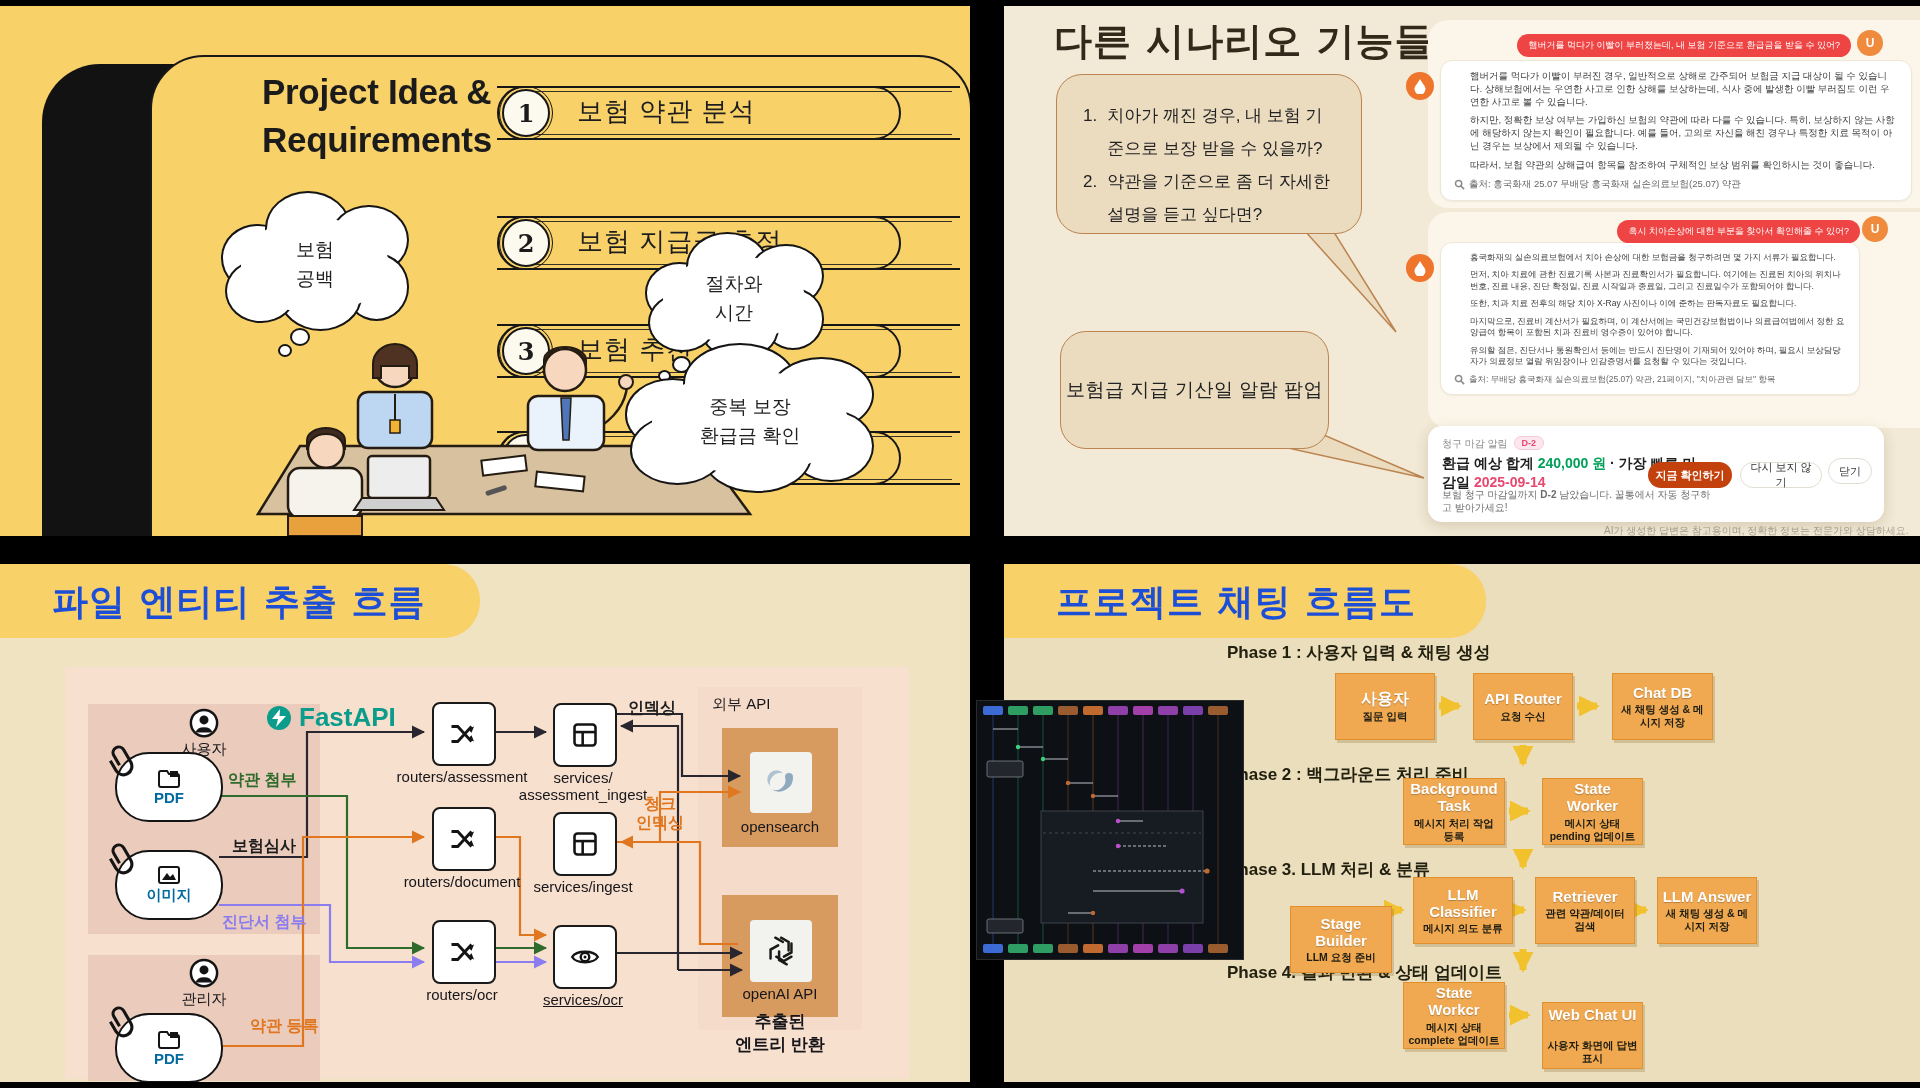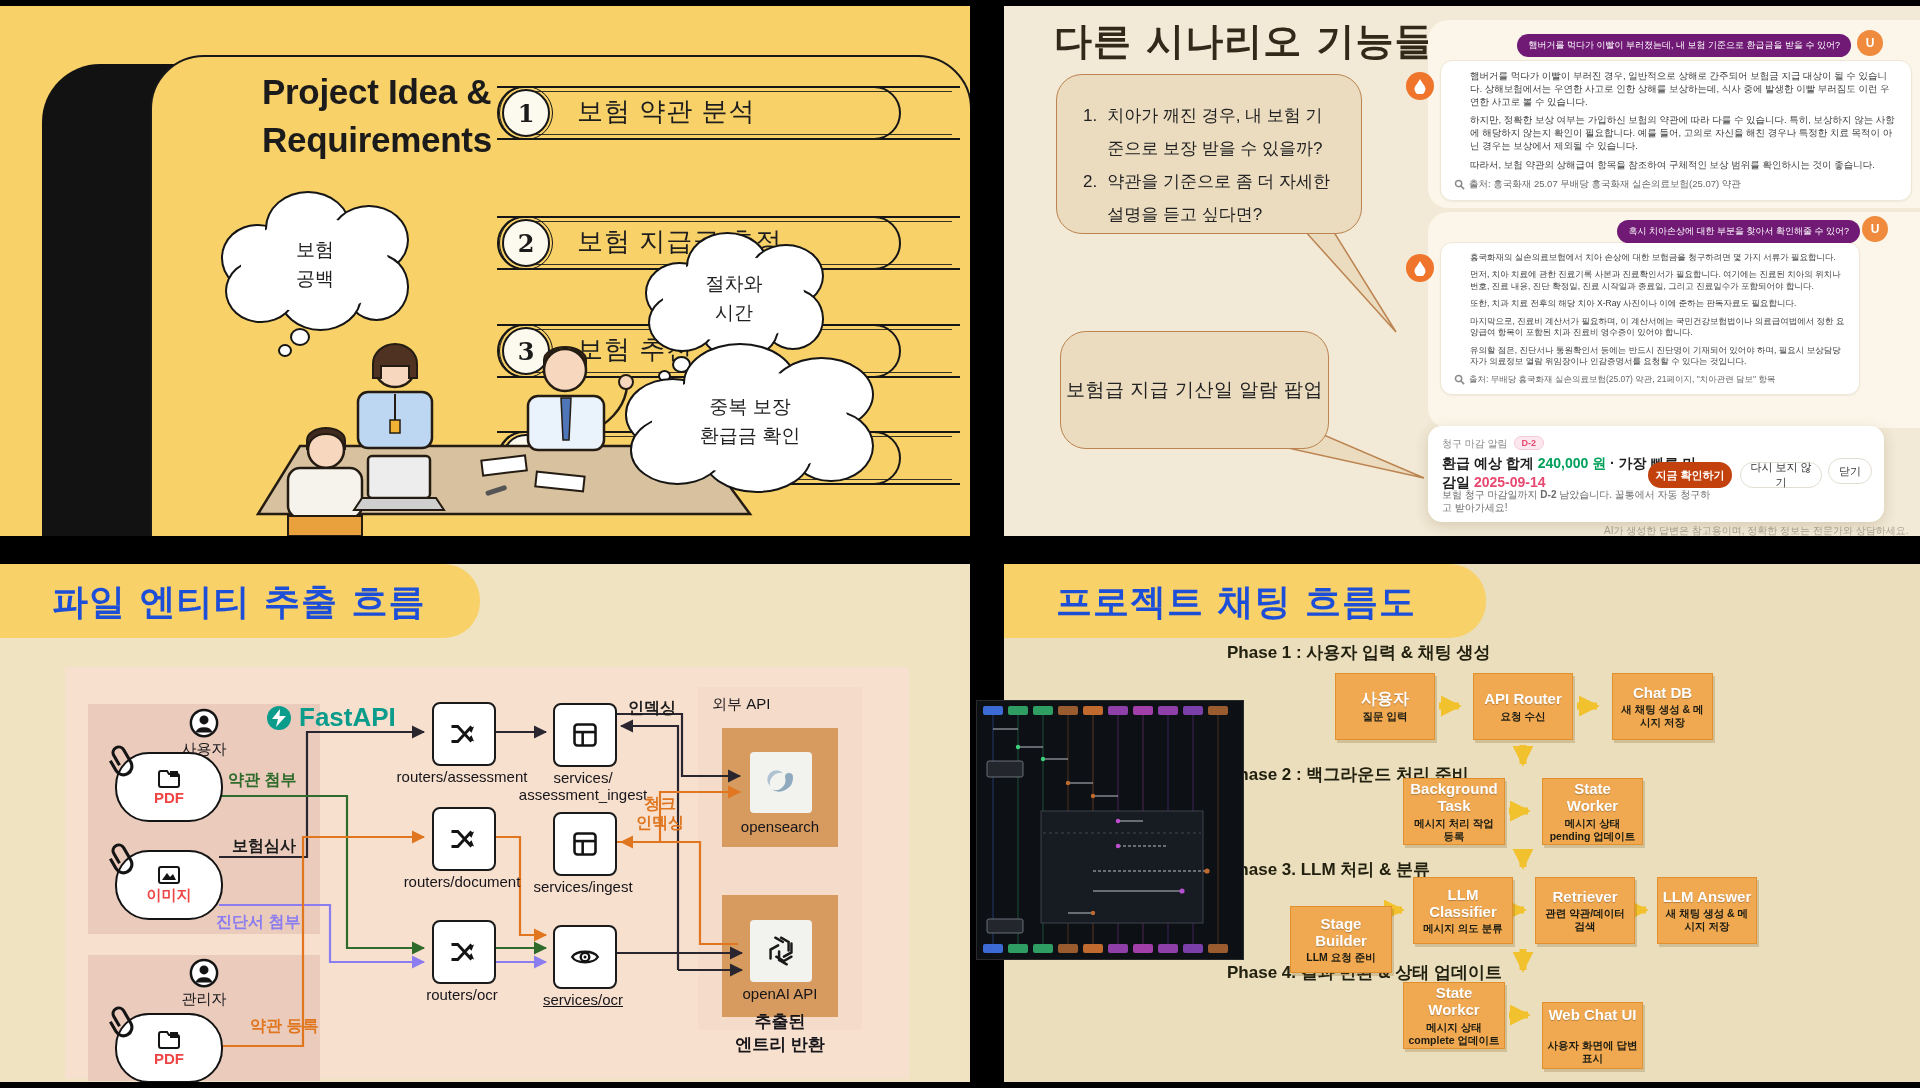--- a/index.html
+++ b/index.html
@@ -33,21 +33,21 @@
   .pf3{left:58%;top:5%;width:42%;height:50%;} .pf4{left:66%;top:42%;width:34%;height:48%;}
   .pf5{left:30%;top:48%;width:44%;height:50%;} .pf6{left:0%;top:46%;width:38%;height:46%;}
   .tailpuff{position:absolute;background:#fff;border:2px solid #151515;border-radius:50%;z-index:4;}
   
   .q-tr{left:1004px;top:6px;width:916px;height:530px;background:#F2E9D6;}
   .tr-title{position:absolute;left:50px;top:10px;font-family:"DejaVu Serif",serif;font-weight:700;
             font-size:38px;color:#33291a;letter-spacing:1px;}
   .sbubble{position:absolute;background:#EBDCC0;border:1.5px solid #BB8450;border-radius:26px;z-index:3;}
   .sb-tail{position:absolute;z-index:2;}
   .chatpanel{position:absolute;left:424px;width:492px;background:#FBF6E9;border-radius:20px 0 0 20px;}
-  .upill{position:absolute;background:#701a75;color:#fff;font-size:9px;padding:5px 11px;border-radius:13px;
+  .upill{position:absolute;background:#ef4444;color:#fff;font-size:9px;padding:5px 11px;border-radius:13px;
          white-space:nowrap;z-index:4;}
   .uavatar{position:absolute;width:26px;height:26px;border-radius:50%;background:#F08A3C;color:#fff;display:flex;
            align-items:center;justify-content:center;font-weight:700;font-size:12px;z-index:4;}
   .aavatar{position:absolute;width:28px;height:28px;border-radius:50%;background:#F0752C;display:flex;
            align-items:center;justify-content:center;z-index:4;}
   .acard{position:absolute;background:#fff;border:1px solid #EFE7D6;border-radius:12px;padding:9px 13px;
          box-shadow:0 1px 2px rgba(0,0,0,.05);color:#3c3c3c;z-index:3;}
   .acard p{margin:0 0 6px 16px;}
   .srcrow{display:flex;align-items:center;gap:4px;color:#666;}
   .notice{position:absolute;left:424px;top:420px;width:456px;height:96px;background:#fff;border-radius:14px;
@@ -61,21 +61,21 @@
   
   .q-bl{left:0;top:564px;width:970px;height:518px;background:#EFE3C2;}
   .banner{position:absolute;left:0;top:0;height:74px;background:#F8D169;border-radius:0 36px 36px 0;}
   .banner .bt{position:absolute;left:52px;top:14px;font-family:"DejaVu Serif",serif;font-weight:700;
               font-size:36px;color:#1d4ed8;letter-spacing:1px;white-space:nowrap;}
   .blnode{position:absolute;width:60px;height:60px;background:#fff;border:2.5px solid #1a1a1a;border-radius:8px;
           display:flex;align-items:center;justify-content:center;z-index:4;}
   .bllab{position:absolute;font-size:15px;color:#16151a;text-align:center;z-index:4;}
   .blpill{position:absolute;width:104px;height:66px;background:#fff;border:2.5px solid #141414;border-radius:34px;
           display:flex;flex-direction:column;align-items:center;justify-content:center;z-index:4;}
-  .blpill .pl{font-size:15px;font-weight:700;color:#ef4444;margin-top:1px;}
+  .blpill .pl{font-size:15px;font-weight:700;color:#0369a1;margin-top:1px;}
   .clip{position:absolute;left:-9px;top:-11px;z-index:5;}
   .edgelab{position:absolute;font-weight:700;font-size:16px;z-index:5;white-space:nowrap;}
   
   .q-br{left:1004px;top:564px;width:916px;height:518px;background:#EBDEBD;}
   .phase{position:absolute;left:223px;font-weight:700;font-size:17px;color:#22200f;white-space:nowrap;z-index:3;}
   .obox{position:absolute;height:67px;background:#F0A851;border:1px solid #E0912E;
         box-shadow:2px 3px 0 rgba(120,80,20,.22);display:flex;flex-direction:column;align-items:center;
         justify-content:center;text-align:center;padding:3px 4px;box-sizing:border-box;z-index:3;}
   .obox .t{color:#fff;font-weight:700;font-size:15px;line-height:1.15;text-shadow:0 1px 1px rgba(0,0,0,.25);}
   .obox .s{color:#1d1d12;font-size:10.5px;font-weight:700;line-height:1.25;margin-top:2px;}
@@ -435,21 +435,21 @@
       </svg>
     </div>
     <div class="bllab" style="left:722px;top:421px;width:116px;z-index:4;">openAI API</div>
     <div class="bllab" style="left:710px;top:446px;width:140px;font-weight:700;font-size:17px;z-index:5;">
       <div>추출된</div>
       <div>엔트리 반환</div>
     </div>
 
     <div class="edgelab" style="left:228px;top:206px;color:#2F6B2B;">약관 첨부</div>
     <div class="edgelab" style="left:232px;top:272px;color:#1d1d1d;">보험심사</div>
-    <div class="edgelab" style="left:216px;top:348px;color:#8B7CF0;">진단서 첨부</div>
+    <div class="edgelab" style="left:222px;top:348px;color:#8B7CF0;">진단서 첨부</div>
     <div class="edgelab" style="left:250px;top:452px;color:#E0761F;">약관 등록</div>
     <div class="edgelab" style="left:628px;top:134px;color:#1d1d1d;">인덱싱</div>
     <div class="edgelab" style="left:636px;top:230px;color:#E0761F;text-align:center;line-height:1.2;">
       <div>청크</div>
       <div>인덱싱</div>
     </div>
 
     <svg class="abs" style="left:0;top:0;z-index:3;" width="970" height="518">
       <defs>
         <marker id="mB" markerWidth="7" markerHeight="7" refX="5.5" refY="3" orient="auto">

